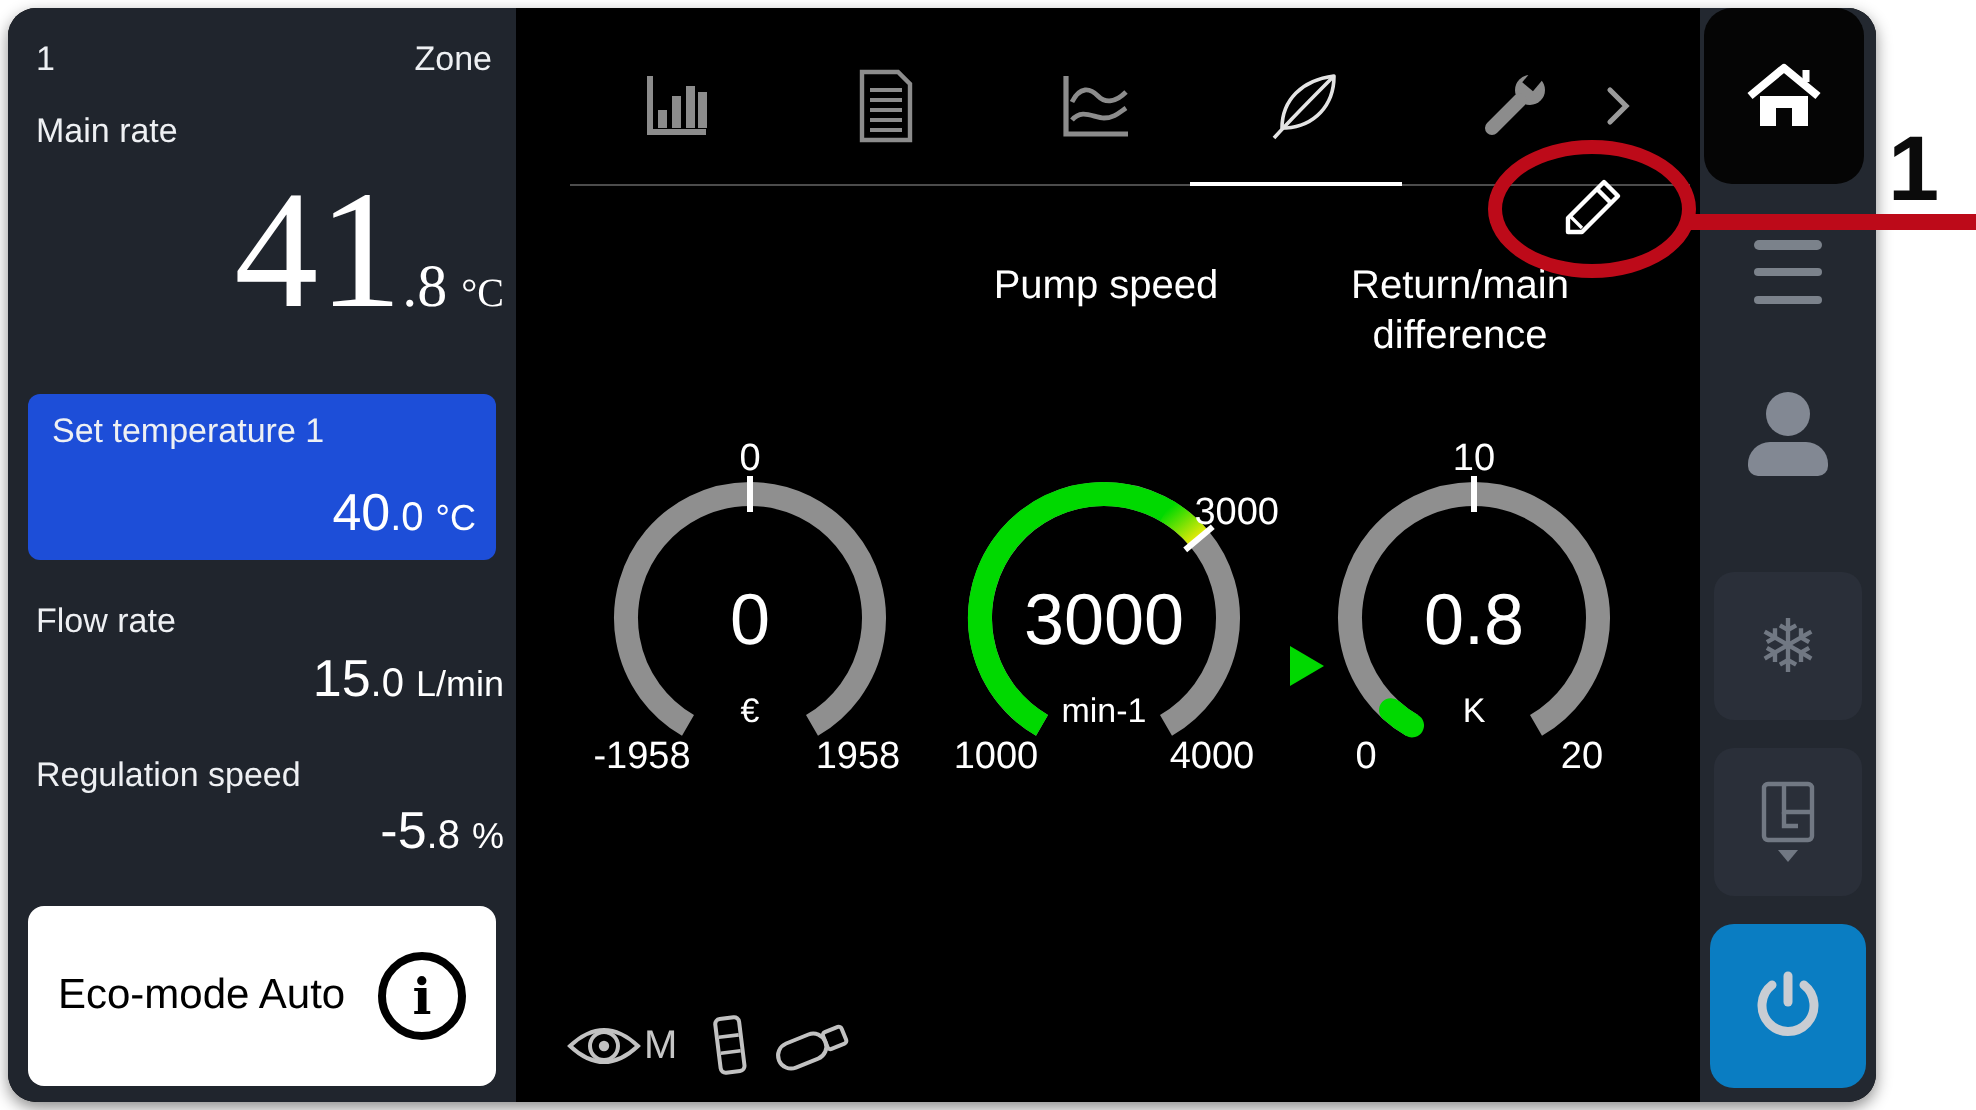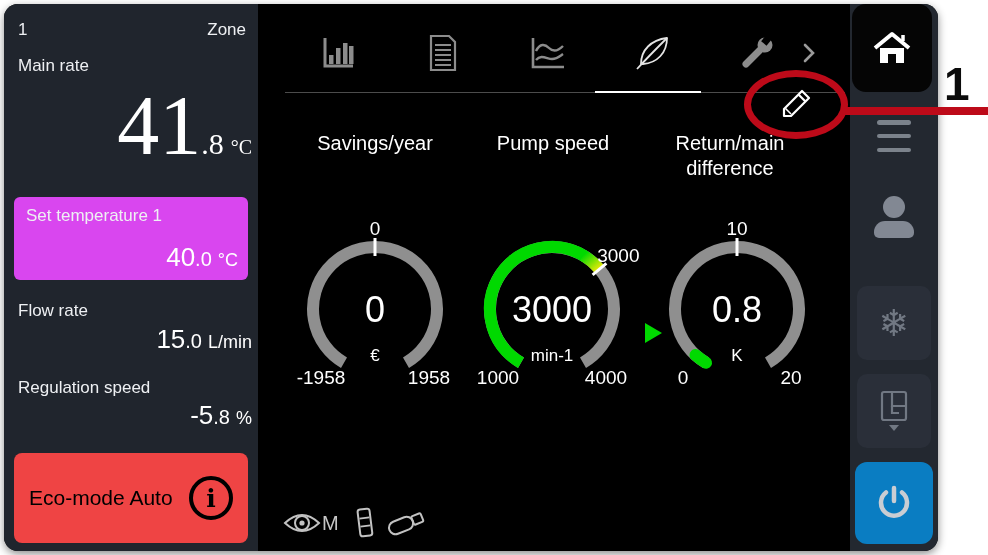--- a/index.html
+++ b/index.html
@@ -11,22 +11,22 @@
   
   .left-panel{position:relative;width:254px;height:100%;background:#20252d;flex:none;color:#eef0f3;}
   .lp-label{font-size:17px;color:#eef0f3;}
   .valrow{display:flex;align-items:baseline;justify-content:flex-end;color:#fff;}
   .v-big{font-size:84px;line-height:.9;}
   .v-med{font-size:26px;line-height:1;}
   .v-dec-lg{font-size:30px;}
   .v-dec{font-size:20px;}
   .v-unit{font-size:20px;margin-left:7px;}
   .v-unit-sm{font-size:18px;margin-left:6px;}
-  .set-card{position:absolute;left:10px;top:193px;width:234px;height:83px;background:#d946ef;border-radius:6px;}
-  .eco-btn{position:absolute;left:10px;top:449px;width:234px;height:90px;background:#ef4444;border-radius:8px;
+  .set-card{position:absolute;left:10px;top:193px;width:234px;height:83px;background:#1d4ed8;border-radius:6px;}
+  .eco-btn{position:absolute;left:10px;top:449px;width:234px;height:90px;background:#ffffff;border-radius:8px;
            display:flex;align-items:center;justify-content:space-between;padding:0 15px;box-sizing:border-box;color:#000;}
   .eco-label{font-size:21px;color:#000;}
   .info-circle{width:36px;height:36px;border:4px solid #000;border-radius:50%;display:flex;align-items:center;justify-content:center;
                font-family:"DejaVu Serif",serif;font-weight:bold;font-size:25px;color:#000;line-height:1;}
   
   .content{position:relative;flex:1;height:100%;background:#000;color:#fff;}
   .tabbar-underline{position:absolute;left:27px;top:88px;width:560px;height:1px;background:#4c4c4c;}
   .tab-active-underline{position:absolute;left:337px;top:87px;width:106px;height:2px;background:#fff;}
   .tab-icon{position:absolute;top:28px;width:40px;height:42px;display:flex;align-items:center;justify-content:center;cursor:pointer;}
   .gauge-title{position:absolute;top:127px;width:160px;text-align:center;font-size:20px;color:#fff;line-height:1.25;}
@@ -142,21 +142,20 @@
       </div>
       <div class="tab-icon" style="left:540px;top:36px;width:22px;height:26px;">
         <svg width="16" height="24" viewBox="0 0 16 24">
           <path d="M4 4 L12 12 L4 20" stroke="#9a9a9a" stroke-width="2.6" fill="none" stroke-linecap="round"></path>
         </svg>
       </div>
 
       <div class="tabbar-underline"></div>
       <div class="tab-active-underline"></div>
 
-      <div class="gauge-title" style="left:37px;">Savings/year</div>
       <div class="gauge-title" style="left:215px;">Pump speed</div>
       <div class="gauge-title" style="left:392px;text-align:center;">Return/main difference</div>
 
       <div class="gauge" style="left:30px;"><svg width="174" height="184" viewBox="0 0 174 184">
             <path d="M 56.00 148.69 A 62 62 0 1 1 118.00 148.69" stroke="#8f8f8f" stroke-width="12" fill="none"></path>
             <line x1="86.99999999999999" y1="42" x2="86.99999999999999" y2="24" stroke="#fff" stroke-width="3"></line>
             <text x="87" y="21" text-anchor="middle" fill="#fff" font-size="19">0</text>
             <text x="87" y="108" text-anchor="middle" fill="#fff" font-size="36">0</text>
             <text x="87" y="147" text-anchor="middle" fill="#fff" font-size="17">€</text>
             <text x="33" y="170" text-anchor="middle" fill="#fff" font-size="19">-1958</text>

